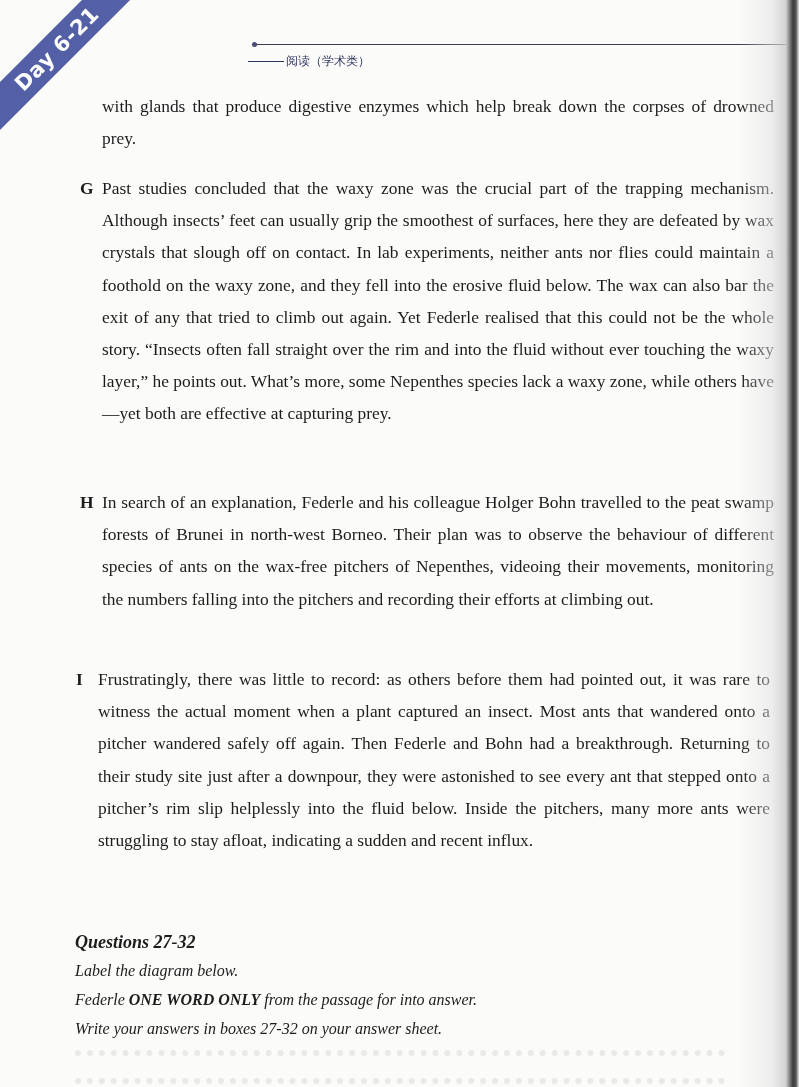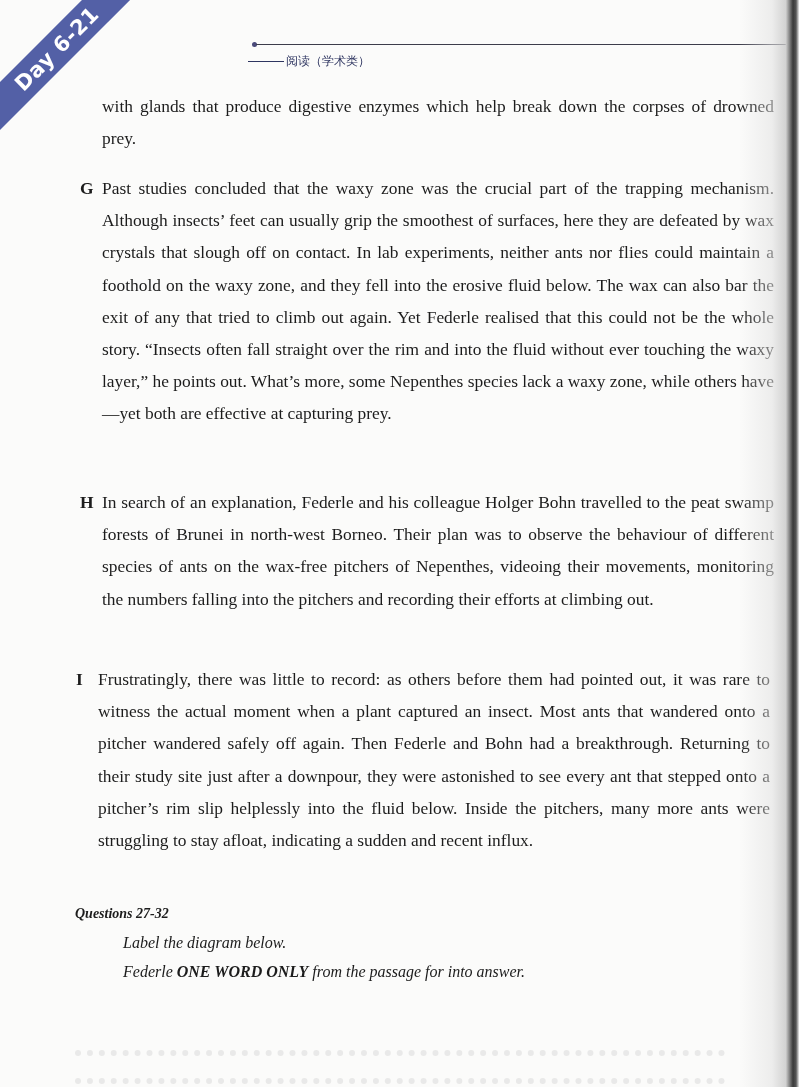--- a/index.html
+++ b/index.html
@@ -43,22 +43,22 @@
     position: absolute; left: 80px; width: 694px;
     font-size: 17.4px; line-height: 32.2px; text-align: justify; text-align-last: left;
   }
   .para .letter { position: absolute; left: 0; top: 0; font-weight: bold; }
   .para .body { margin-left: 22px; display: block; }
   .cont { position: absolute; left: 102px; width: 672px; top: 90px; font-size: 17.4px; line-height: 32.2px; text-align: justify; text-align-last: left; }
   .questions {
     position: absolute; left: 75px; top: 900px; width: 600px;
     font-family: "Liberation Serif", serif; font-style: italic;
   }
-  .q-title { font-weight: bold; font-size: 14px; line-height: 28px; }
-  .q-line { font-size: 16px; line-height: 29px; margin-left: 48px; }
+  .q-title { font-weight: bold; font-size: 18px; line-height: 28px; margin-top: 28px; }
+  .q-line { font-size: 16px; line-height: 29px; }
   .q-line b { font-weight: bold; }
   .ghost {
     position: absolute; left: 75px; width: 650px; height: 1px;
     border-top: 6px dotted rgba(200,200,200,0.35);
   }
 </style>
 </head>
 <body>
 
 <div class="page">
@@ -87,19 +87,20 @@
 
   <div class="para" style="top:663px; left:76px;">
     <span class="letter">I</span>
     <span class="body">Frustratingly, there was little to record: as others before them had pointed out, it was rare to witness the actual moment when a plant captured an insect. Most ants that wandered onto a pitcher wandered safely off again. Then Federle and Bohn had a breakthrough. Returning to their study site just after a downpour, they were astonished to see every ant that stepped onto a pitcher’s rim slip helplessly into the fluid below. Inside the pitchers, many more ants were struggling to stay afloat, indicating a sudden and recent influx.</span>
   </div>
 
   <div class="questions">
     <div class="q-title">Questions 27-32</div>
     <div class="q-line">Label the diagram below.</div>
     <div class="q-line"><span>Federle </span><b>ONE WORD ONLY</b><span> from the passage for into answer.</span></div>
+    <div class="q-line">Write your answers in boxes 27-32 on your answer sheet.</div>
   </div>
 
   <div class="ghost" style="top:1050px;"></div>
   <div class="ghost" style="top:1078px;"></div>
 
   <div class="spine-shade"></div>
 </div>
 
 </body></html>

